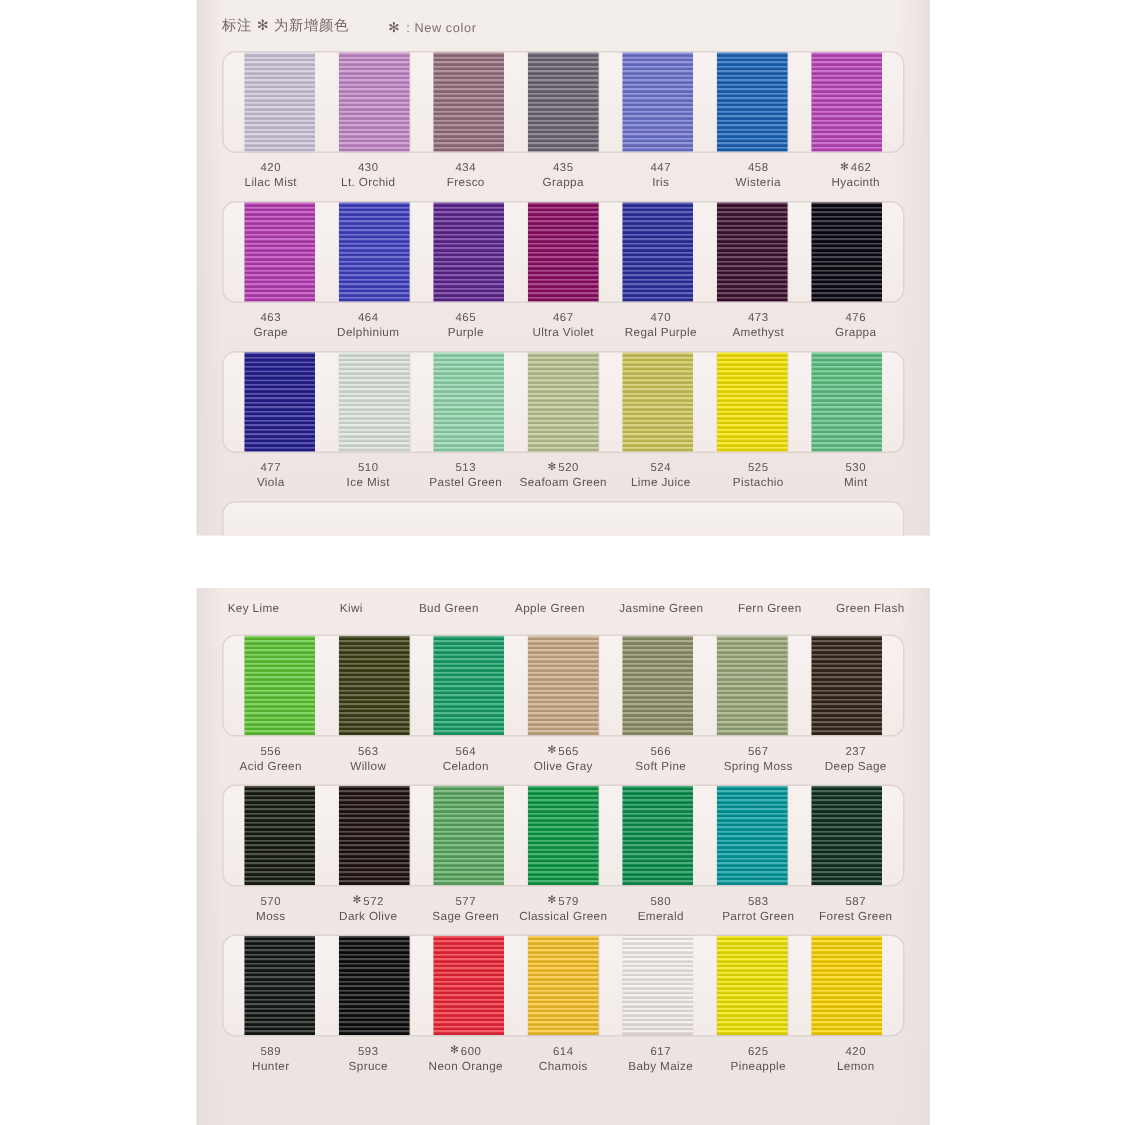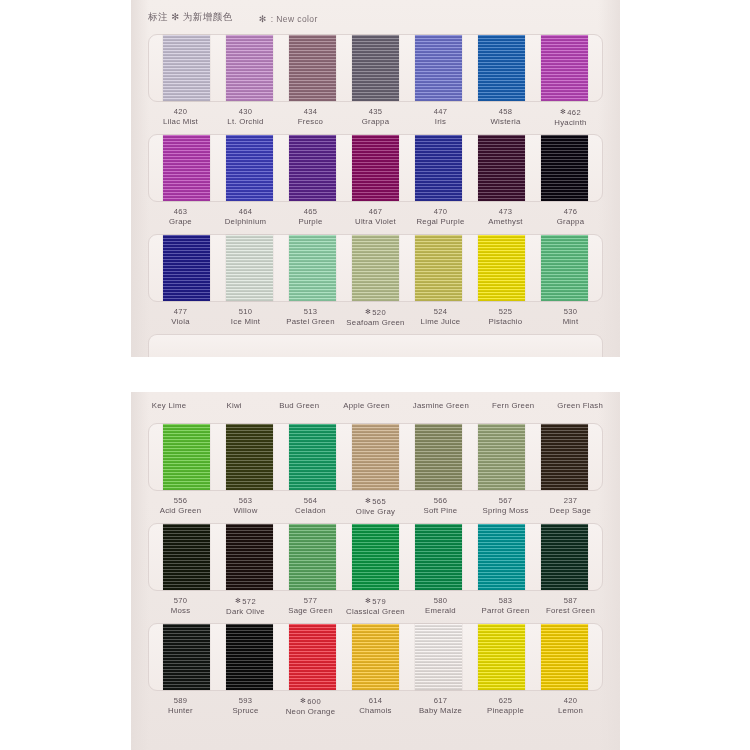--- a/index.html
+++ b/index.html
@@ -344,21 +344,21 @@
               <div class="swatch" title="530 Mint" style="background: rgb(95, 194, 131);"></div>
             </div>
           </div>
           <div class="labels">
             <div class="label">
               <span class="code">477</span>
               <span class="name">Viola</span>
             </div>
             <div class="label">
               <span class="code">510</span>
-              <span class="name">Ice Mint</span>
+              <span class="name">Ice Mist</span>
             </div>
             <div class="label">
               <span class="code">513</span>
               <span class="name">Pastel Green</span>
             </div>
             <div class="label">
               <span class="code"><span class="star">✻</span>520</span>
               <span class="name">Seafoam Green</span>
             </div>
             <div class="label">

